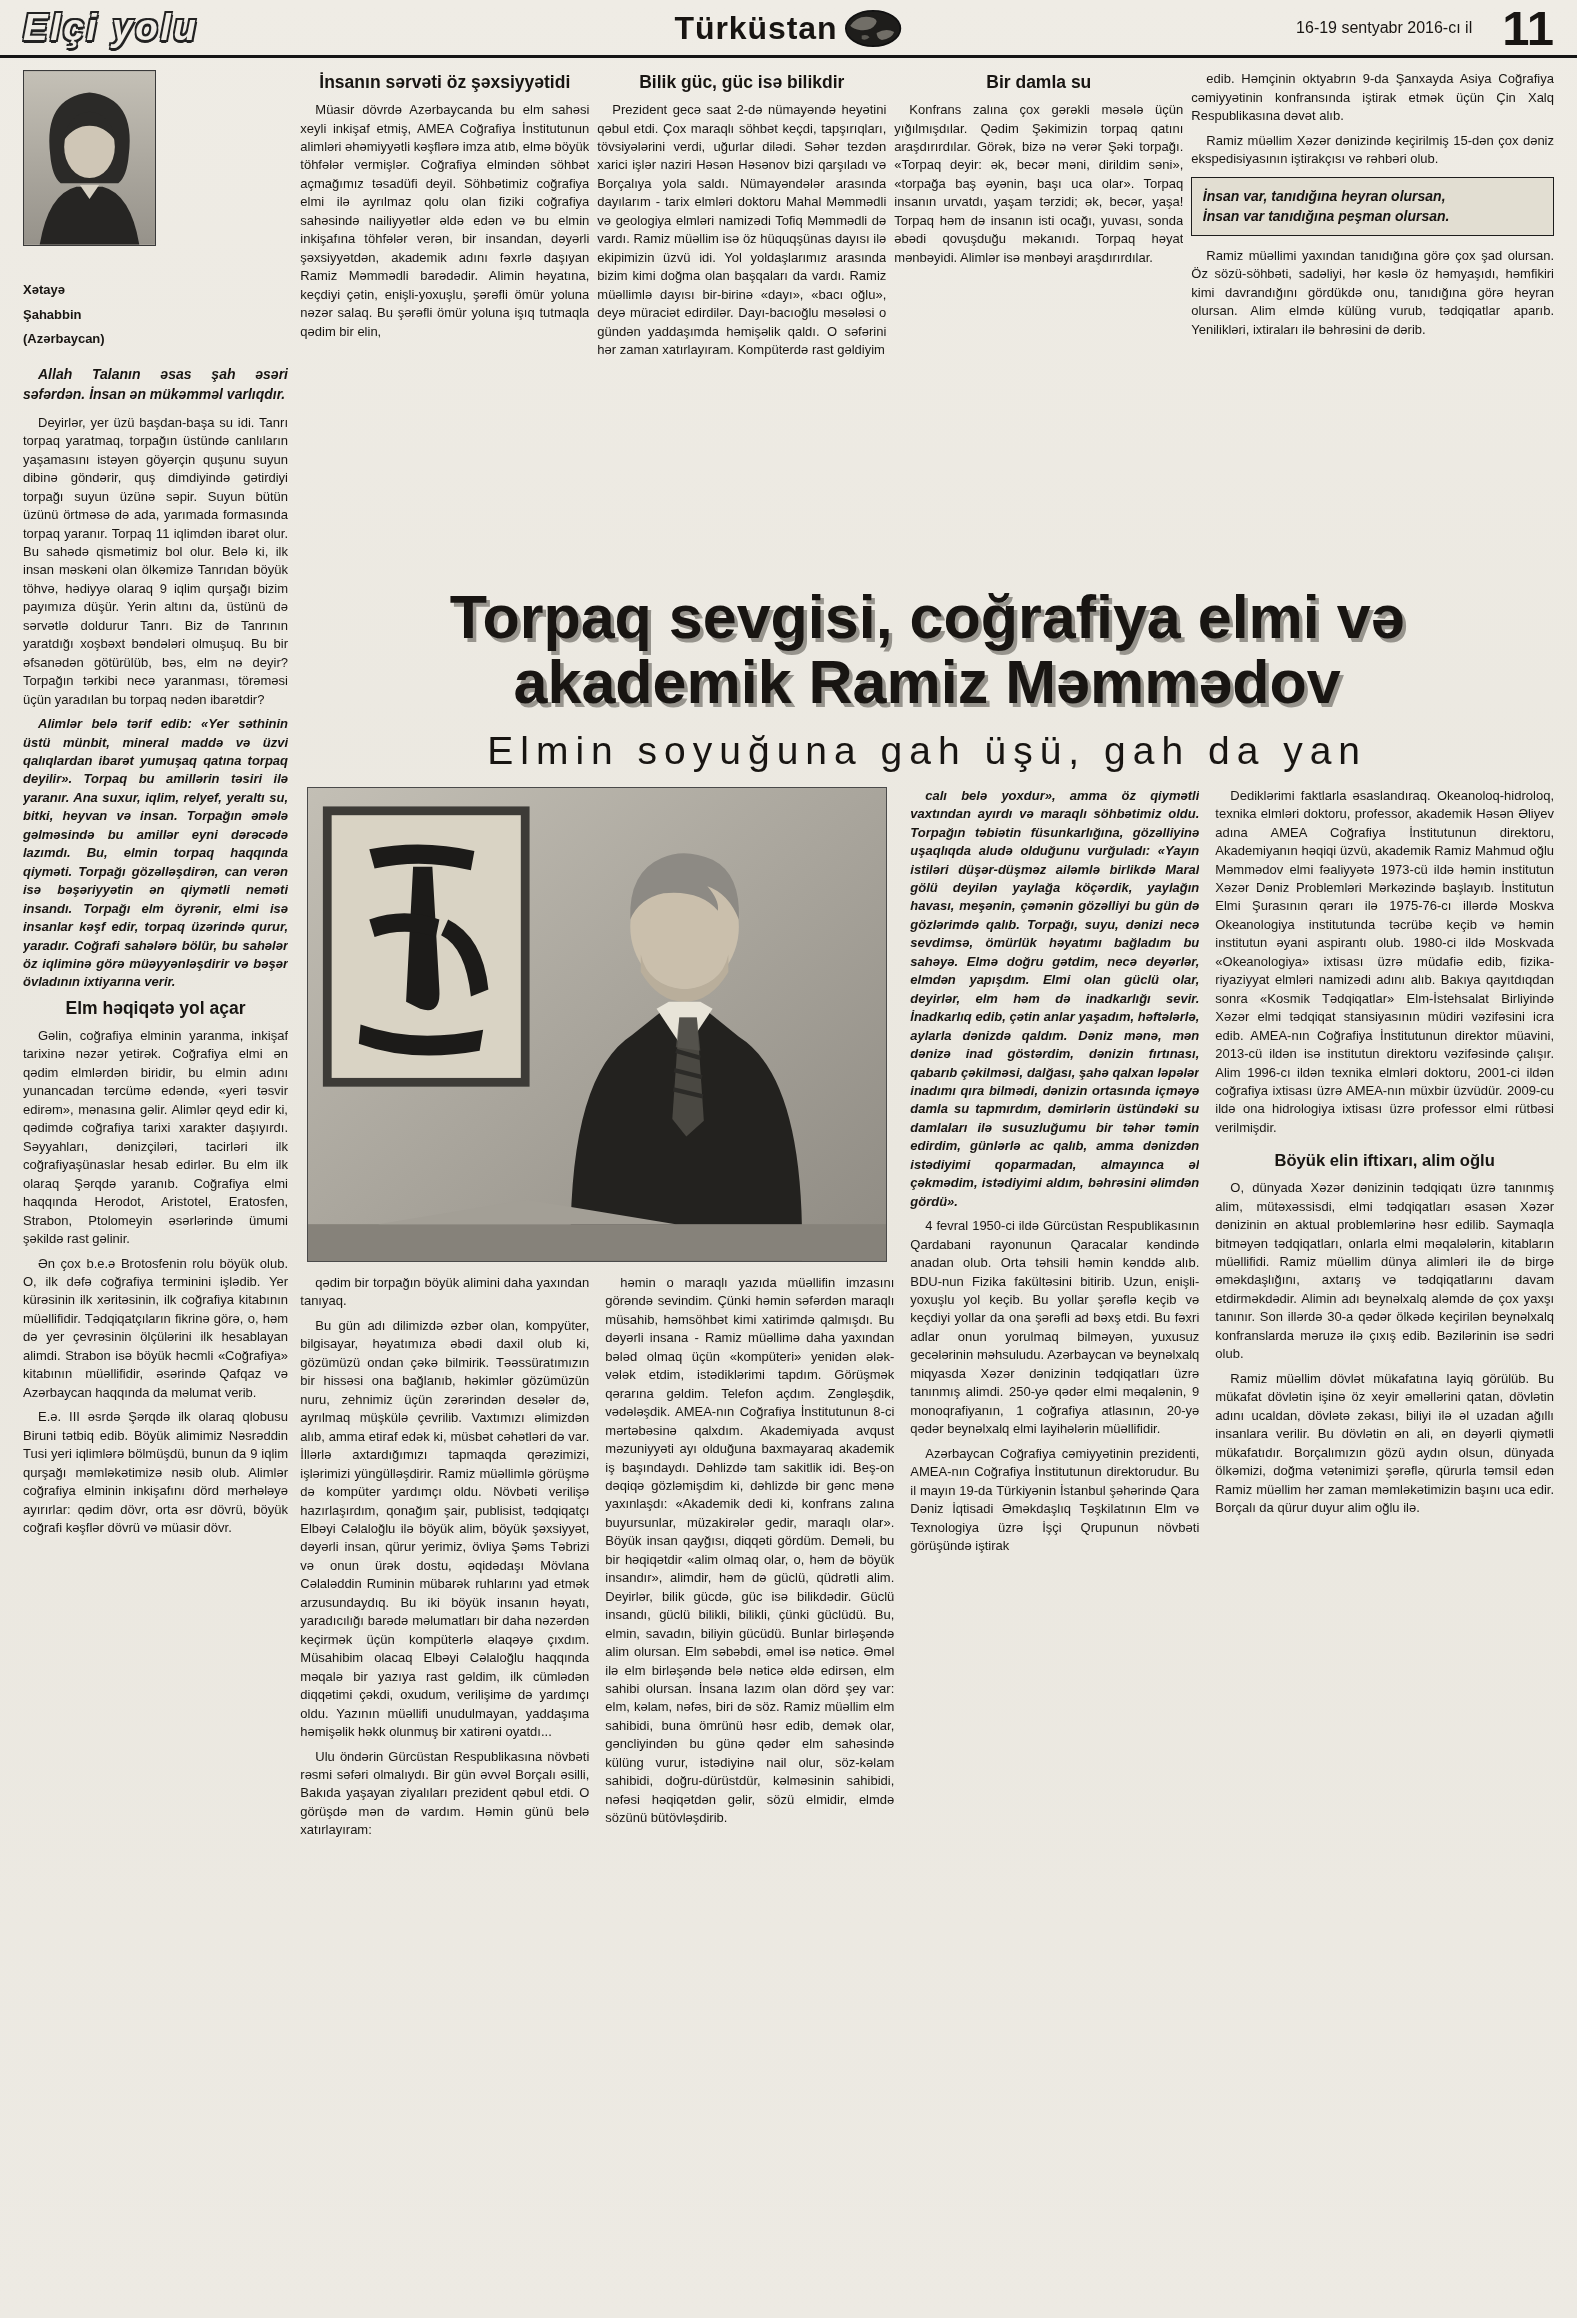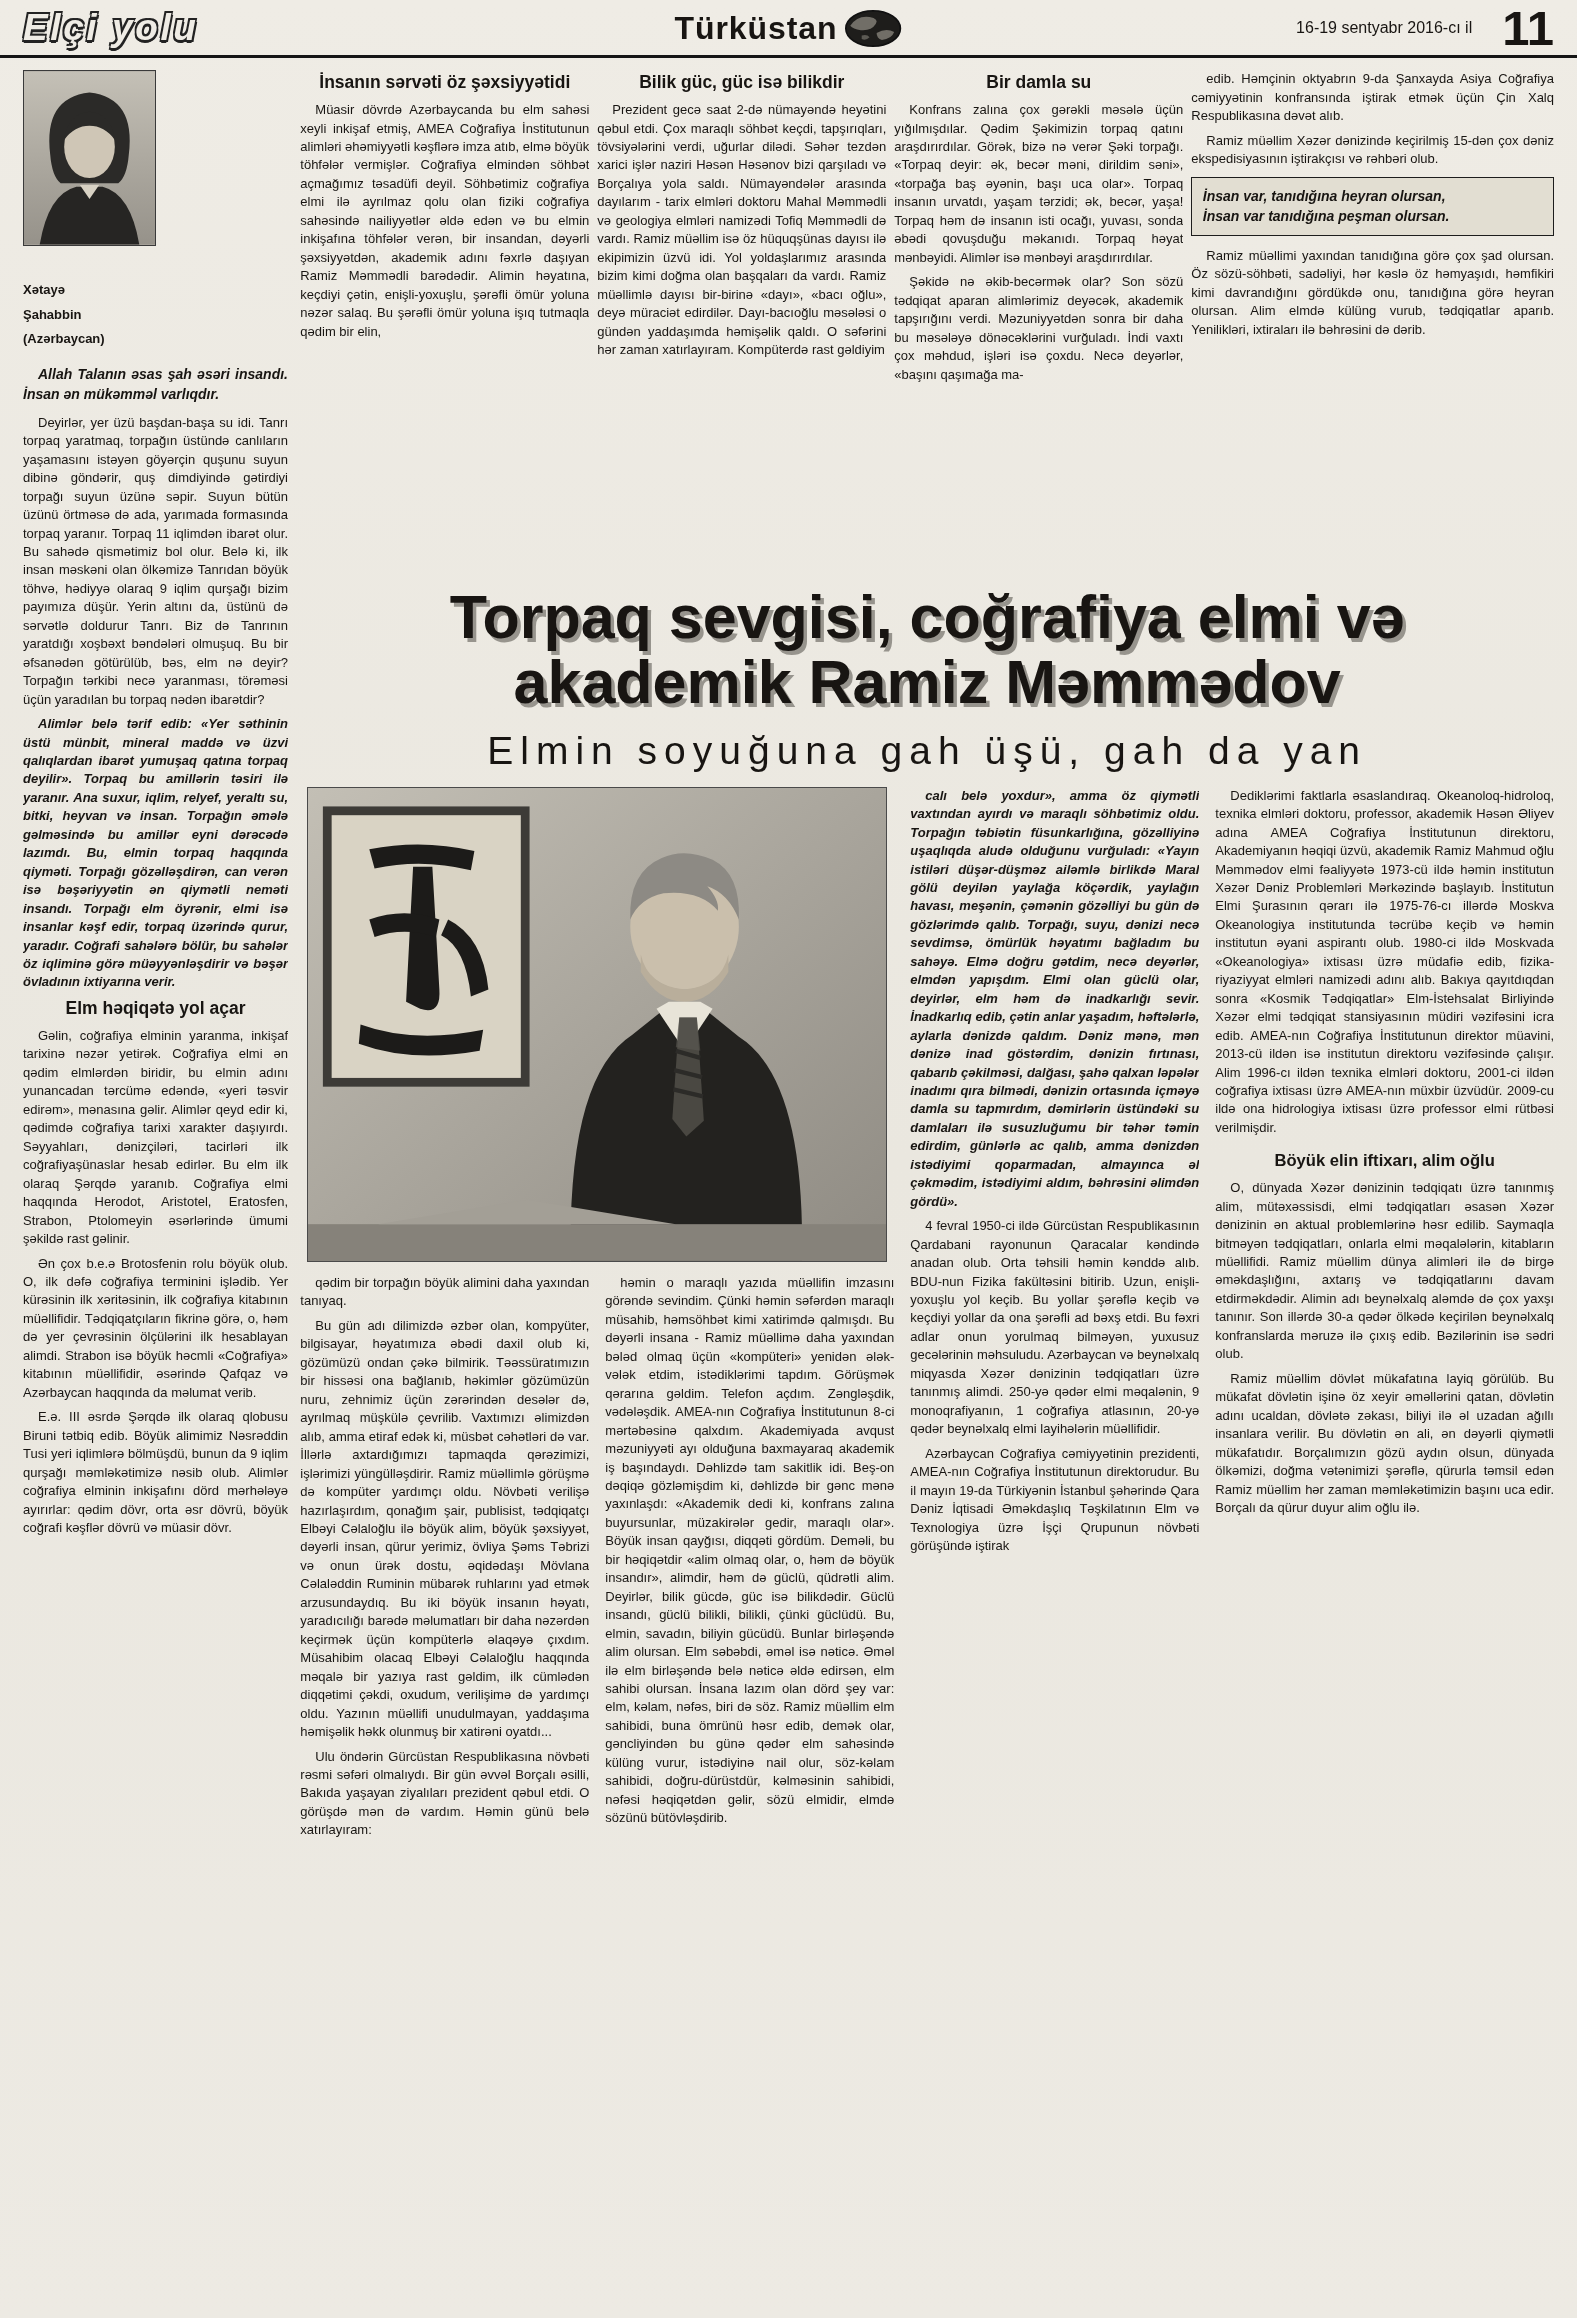--- a/index.html
+++ b/index.html
@@ -100,21 +100,21 @@
             <path d="M64 130 L75 146 L86 130 Z" fill="#d8d2c4"></path>
           </svg>
         </figure>
         <div class="byline">
             <p>Xətayə</p>
             <p>Şahabbin</p>
             <p>(Azərbaycan)</p>
           </div>
       </div>
       <div class="lead emph">
-          <p>Allah Talanın əsas şah əsəri insandı. İnsan ən mükəmməl varlıqdır.</p>
+          <p>Allah Talanın əsas şah əsəri səfərdən. İnsan ən mükəmməl varlıqdır.</p>
         </div>
       <div>
           <p>Deyirlər, yer üzü başdan-başa su idi. Tanrı torpaq yaratmaq, torpağın üstündə canlıların yaşamasını istəyən göyərçin quşunu suyun dibinə göndərir, quş dimdiyində gətirdiyi torpağı suyun üzünə səpir. Suyun bütün üzünü örtməsə də ada, yarımada formasında torpaq yaranır. Torpaq 11 iqlimdən ibarət olur. Bu sahədə qismətimiz bol olur. Belə ki, ilk insan məskəni olan ölkəmizə Tanrıdan böyük töhvə, hədiyyə olaraq 9 iqlim qurşağı bizim payımıza düşür. Yerin altını da, üstünü də sərvətlə doldurur Tanrı. Biz də Tanrının yaratdığı xoşbəxt bəndələri olmuşuq. Bu bir əfsanədən götürülüb, bəs, elm nə deyir? Torpağın tərkibi necə yaranması, törəməsi üçün yaradılan bu torpaq nədən ibarətdir?</p>
         </div>
       <div class="emph">
           <p>Alimlər belə tərif edib: «Yer səthinin üstü münbit, mineral maddə və üzvi qalıqlardan ibarət yumuşaq qatına torpaq deyilir». Torpaq bu amillərin təsiri ilə yaranır. Ana suxur, iqlim, relyef, yeraltı su, bitki, heyvan və insan. Torpağın əmələ gəlməsində bu amillər eyni dərəcədə lazımdı. Bu, elmin torpaq haqqında qiyməti. Torpağı gözəlləşdirən, can verən isə bəşəriyyətin ən qiymətli neməti insandı. Torpağı elm öyrənir, elmi isə insanlar kəşf edir, torpaq üzərində qurur, yaradır. Coğrafi sahələrə bölür, bu sahələr öz iqliminə görə müəyyənləşdirir və bəşər övladının ixtiyarına verir.</p>
         </div>
       <h3 class="colhead">Elm həqiqətə yol açar</h3>
       <div>
           <p>Gəlin, coğrafiya elminin yaranma, inkişaf tarixinə nəzər yetirək. Coğrafiya elmi ən qədim elmlərdən biridir, bu elmin adını yunancadan tərcümə edəndə, «yeri təsvir edirəm», mənasına gəlir. Alimlər qeyd edir ki, qədimdə coğrafiya tarixi xarakter daşıyırdı. Səyyahları, dənizçiləri, tacirləri ilk coğrafiyaşünaslar hesab edirlər. Bu elm ilk olaraq Şərqdə yaranıb. Coğrafiya elmi haqqında Herodot, Aristotel, Eratosfen, Strabon, Ptolomeyin əsərlərində ümumi şəkildə rast gəlinir.</p>
@@ -135,21 +135,20 @@
         <section class="tcol">
           <h3 class="colhead">Bilik güc, güc isə bilikdir</h3>
           <div>
               <p>Prezident gecə saat 2-də nümayəndə heyətini qəbul etdi. Çox maraqlı söhbət keçdi, tapşırıqları, tövsiyələrini verdi, uğurlar dilədi. Səhər tezdən xarici işlər naziri Həsən Həsənov bizi qarşıladı və Borçalıya yola saldı. Nümayəndələr arasında dayılarım - tarix elmləri doktoru Mahal Məmmədli və geologiya elmləri namizədi Tofiq Məmmədli də vardı. Ramiz müəllim isə öz hüquqşünas dayısı ilə ekipimizin üzvü idi. Yol yoldaşlarımız arasında bizim kimi doğma olan başqaları da vardı. Ramiz müəllimlə dayısı bir-birinə «dayı», «bacı oğlu», deyə müraciət edirdilər. Dayı-bacıoğlu məsələsi o gündən yaddaşımda həmişəlik qaldı. O səfərini hər zaman xatırlayıram. Kompüterdə rast gəldiyim</p>
             </div>
         </section>
         <section class="tcol">
           <h3 class="colhead">Bir damla su</h3>
           <div>
               <p>Konfrans zalına çox gərəkli məsələ üçün yığılmışdılar. Qədim Şəkimizin torpaq qatını araşdırırdılar. Görək, bizə nə verər Şəki torpağı. «Torpaq deyir: ək, becər məni, dirildim səni», «torpağa baş əyənin, başı uca olar». Torpaq insanın urvatdı, yaşam tərzidi; ək, becər, yaşa! Torpaq həm də insanın isti ocağı, yuvası, sonda əbədi qovuşduğu məkanıdı. Torpaq həyat mənbəyidi. Alimlər isə mənbəyi araşdırırdılar.</p>
-              <p>Şəkidə nə əkib-becərmək olar? Son sözü tədqiqat aparan alimlərimiz deyəcək, akademik tapşırığını verdi. Məzuniyyətdən sonra bir daha bu məsələyə dönəcəklərini vurğuladı. İndi vaxtı çox məhdud, işləri isə çoxdu. Necə deyərlər, «başını qaşımağa ma-</p>
             </div>
         </section>
         <section class="tcol wide">
           <div>
               <p>edib. Həmçinin oktyabrın 9-da Şanxayda Asiya Coğrafiya cəmiyyətinin konfransında iştirak etmək üçün Çin Xalq Respublikasına dəvət alıb.</p>
               <p>Ramiz müəllim Xəzər dənizində keçirilmiş 15-dən çox dəniz ekspedisiyasının iştirakçısı və rəhbəri olub.</p>
             </div>
           <div class="quote-box">
               <p>İnsan var, tanıdığına heyran olursan,</p>
               <p>İnsan var tanıdığına peşman olursan.</p>

